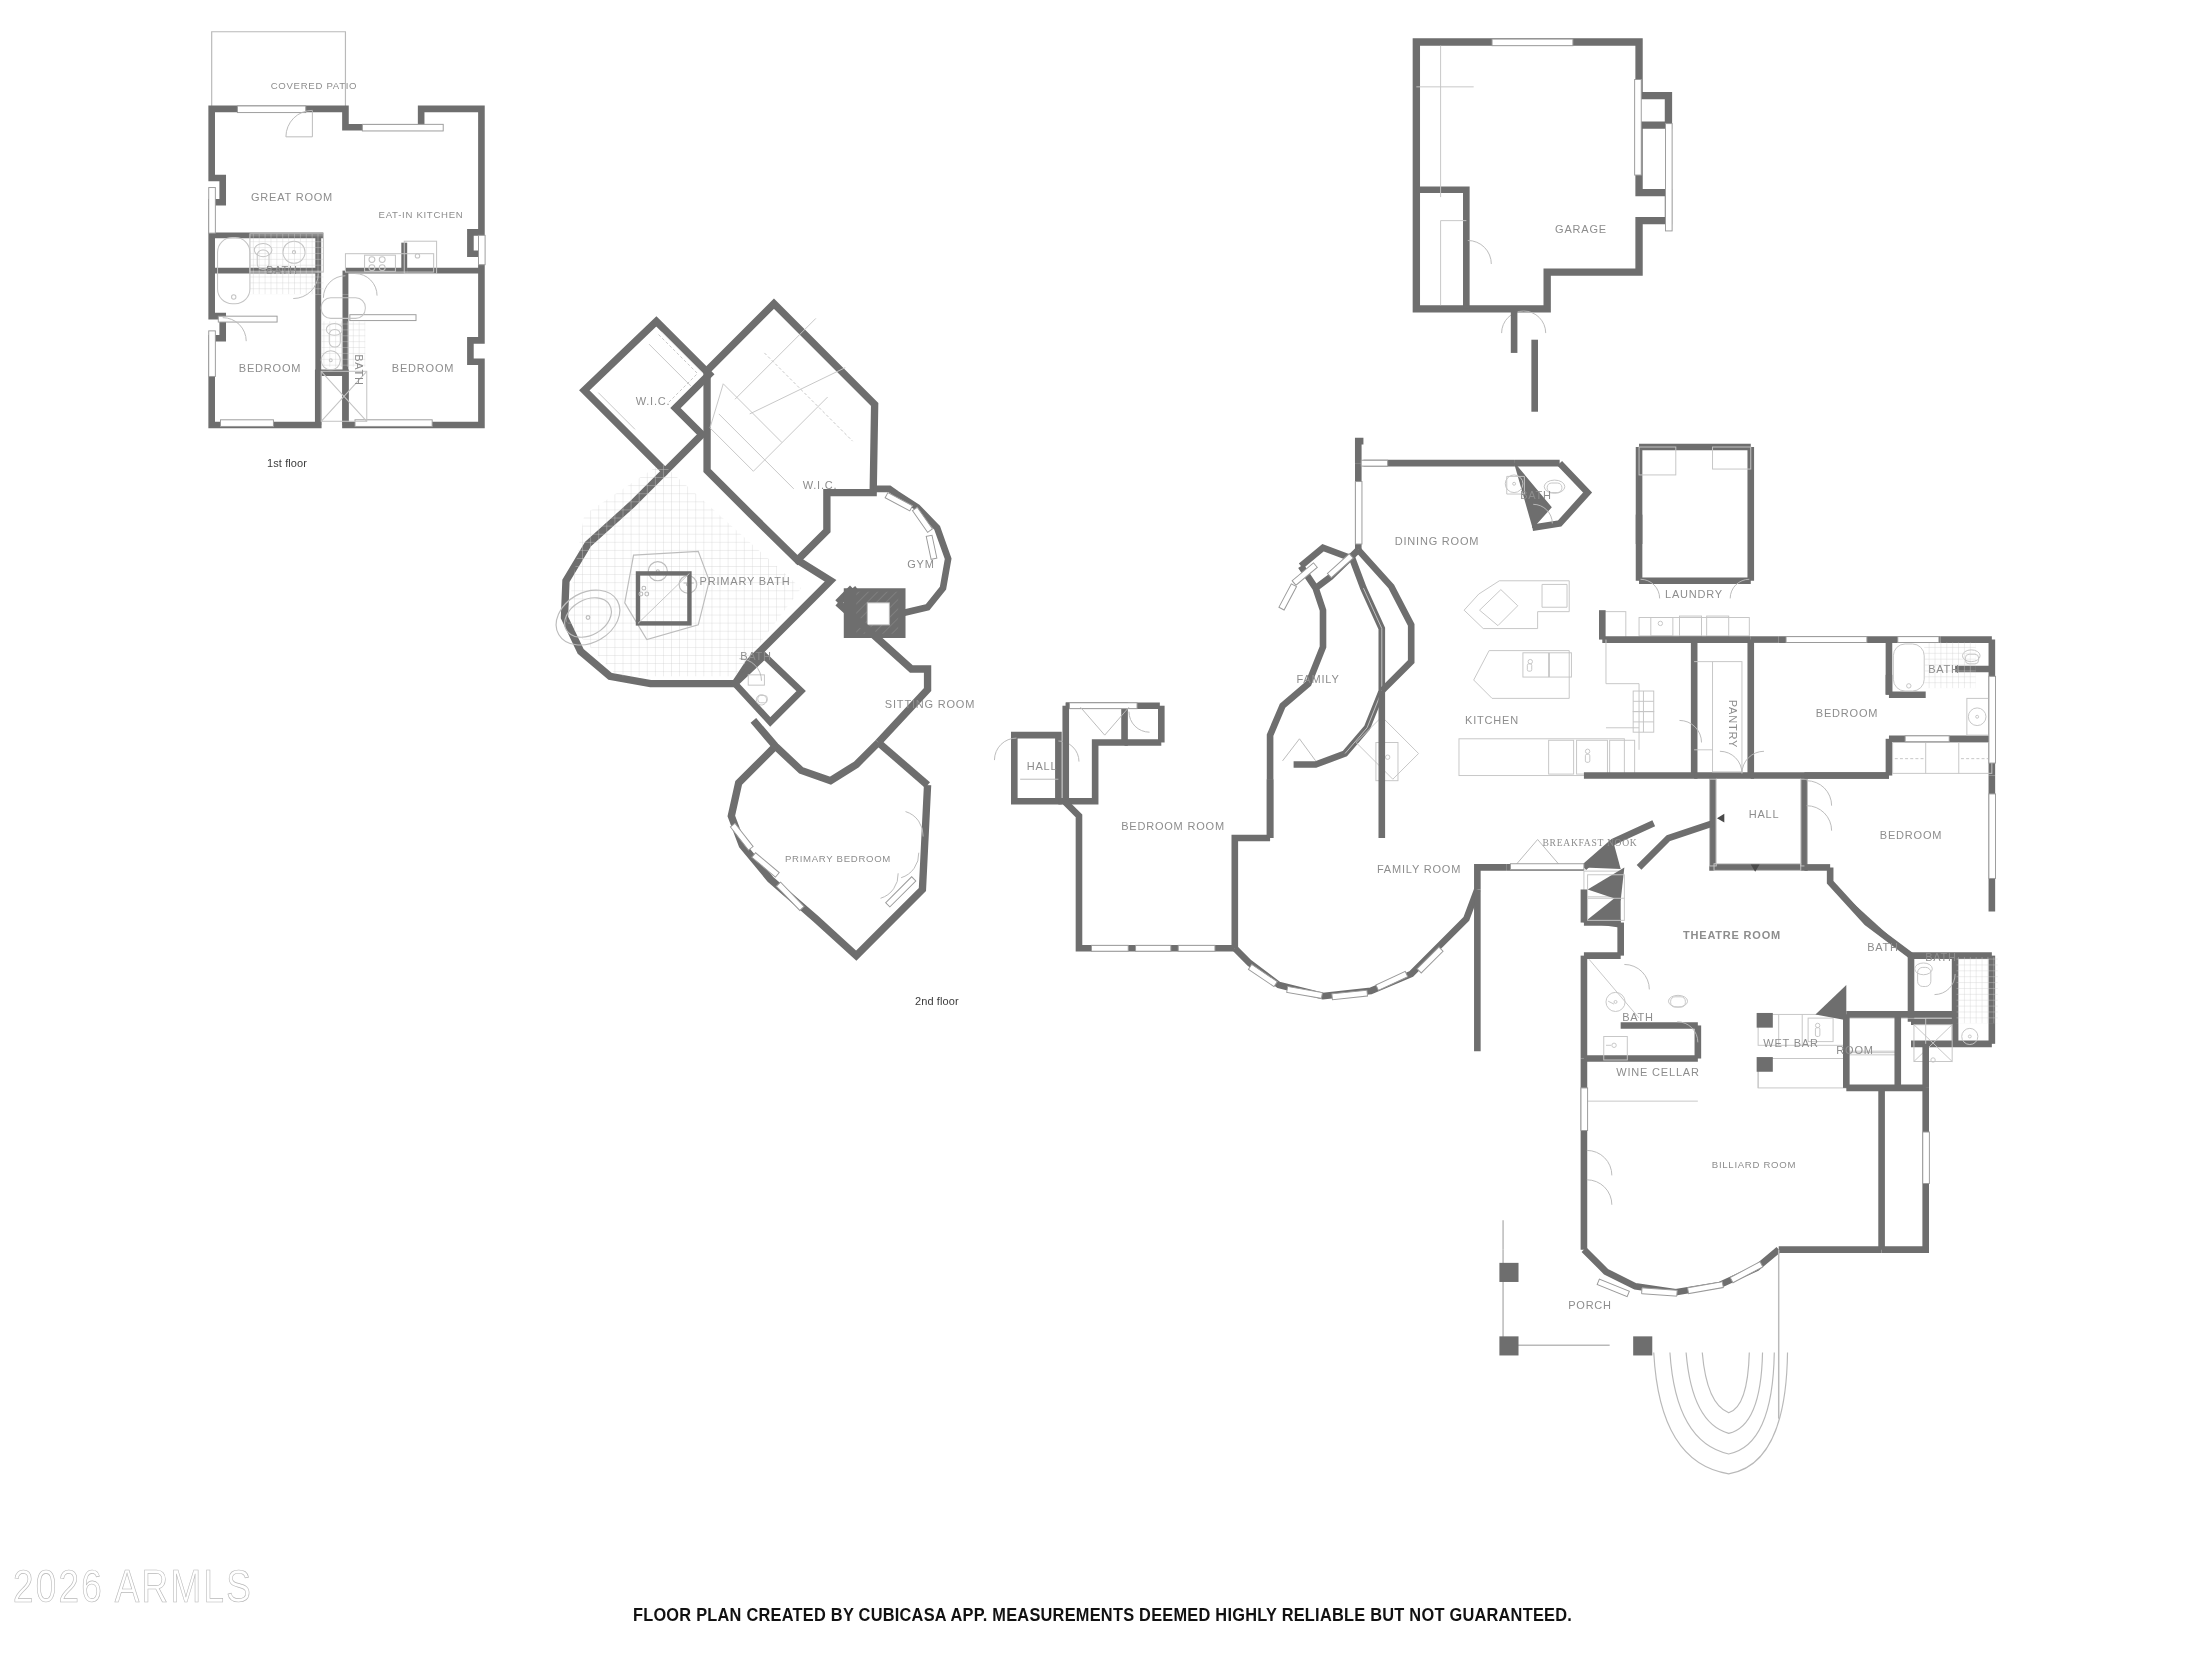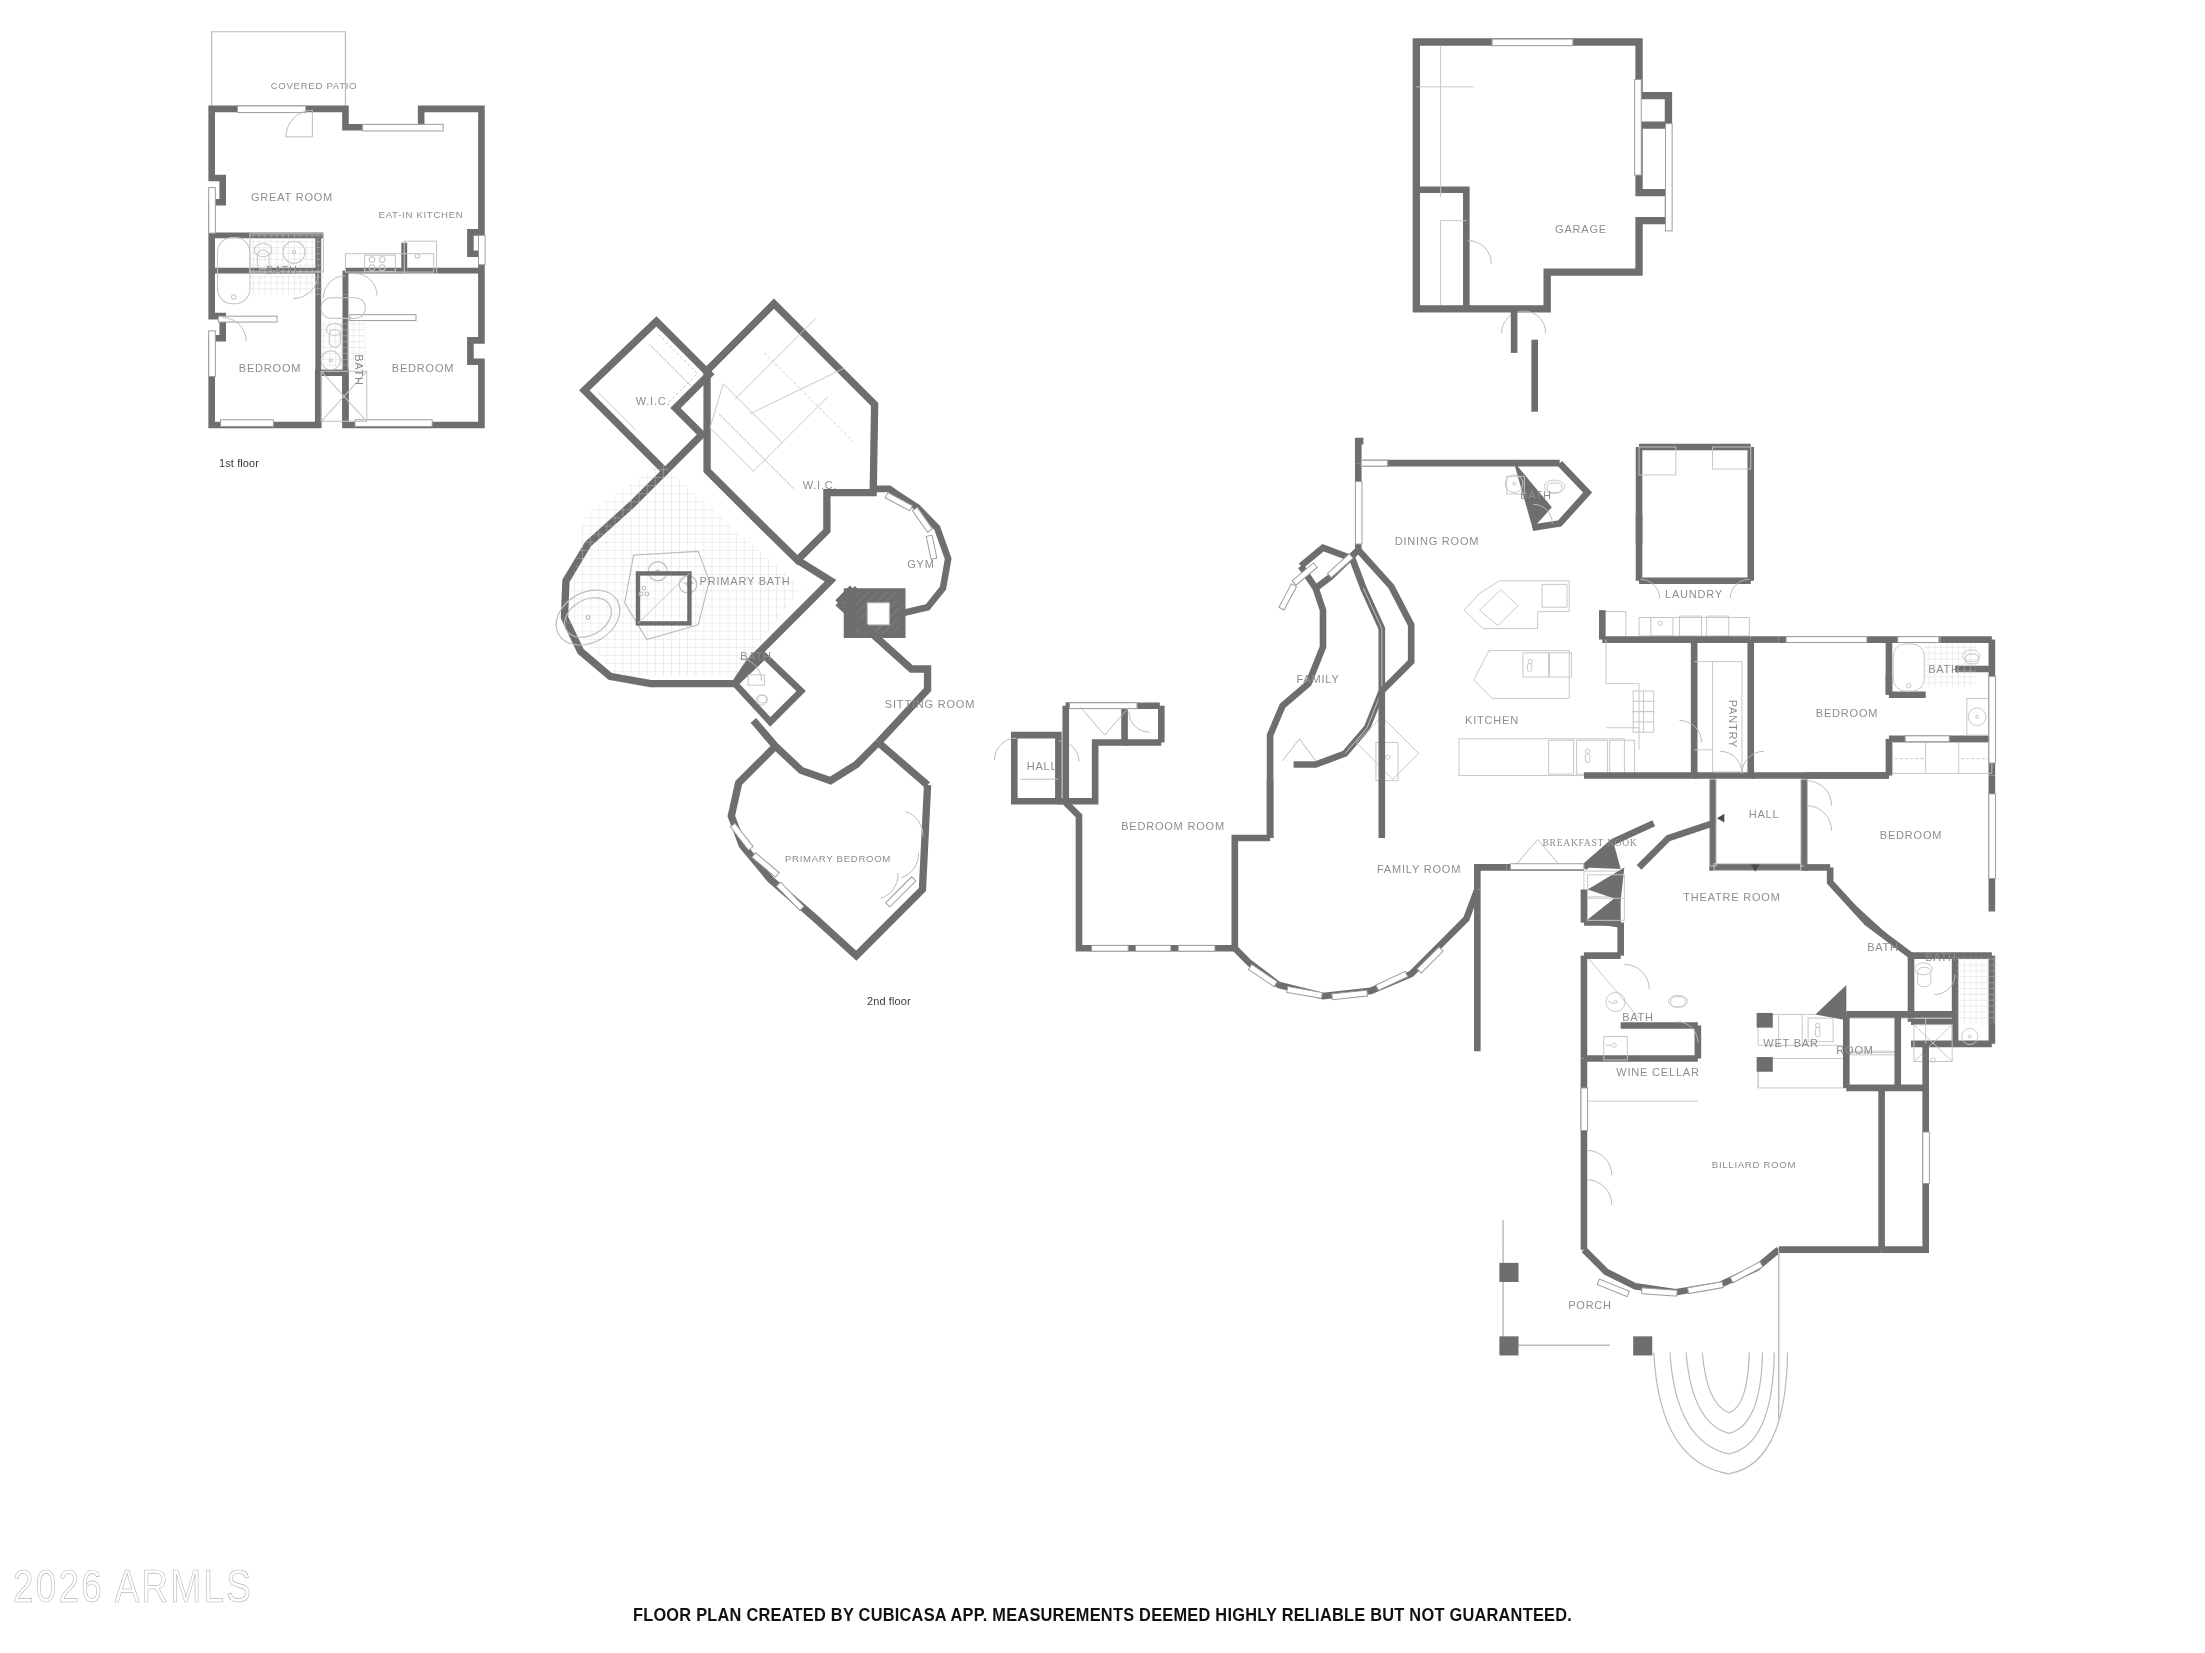--- a/index.html
+++ b/index.html
@@ -23,20 +23,21 @@
   .room-label.small{font-size:9.6px;letter-spacing:0.7px;}
 
   
   .floor-caption{
     position:absolute;
     color:#3b3b3b;
     font-size:11px;
     letter-spacing:0.1px;
     white-space:nowrap;
     font-family:"Liberation Sans",sans-serif;
+    margin-left:48px;
   }
 
   
   .disclaimer{
     position:absolute;
     left:0;right:0;
     bottom:28px;
     text-align:center;
     color:#111111;
     font-size:19px;
@@ -591,21 +592,21 @@
       <div class="room-label" style="left: 1694px; top: 594px;">LAUNDRY</div>
       <div class="room-label" style="left: 1318px; top: 679px;">FAMILY</div>
       <div class="room-label" style="left: 1492px; top: 720px;">KITCHEN</div>
       <div class="room-label" style="left: 1733px; top: 724px; transform: translate(-50%, -50%) rotate(90deg);">PANTRY</div>
       <div class="room-label" style="left: 1847px; top: 713px;">BEDROOM</div>
       <div class="room-label" style="left: 1944px; top: 669px;">BATH</div>
       <div class="room-label" style="left: 1419px; top: 869px;">FAMILY ROOM</div>
       <div class="room-label small" style="left: 1590px; top: 842px; font-family: Liberation Serif, serif;">BREAKFAST NOOK</div>
       <div class="room-label" style="left: 1764px; top: 814px;">HALL</div>
       <div class="room-label" style="left: 1911px; top: 835px;">BEDROOM</div>
-      <div class="room-label" style="left: 1732px; top: 897px;">THEATRE ROOM</div>
+      <div class="room-label" style="left: 1732px; top: 935px; font-weight: bold;">THEATRE ROOM</div>
       <div class="room-label" style="left: 1883px; top: 947px;">BATH</div>
       <div class="room-label" style="left: 1941px; top: 957px;">BATH</div>
       <div class="room-label" style="left: 1638px; top: 1017px;">BATH</div>
       <div class="room-label" style="left: 1791px; top: 1043px;">WET BAR</div>
       <div class="room-label" style="left: 1855px; top: 1050px;">ROOM</div>
       <div class="room-label" style="left: 1658px; top: 1072px;">WINE CELLAR</div>
       <div class="room-label small" style="left: 1754px; top: 1164px;">BILLIARD ROOM</div>
       <div class="room-label" style="left: 1590px; top: 1305px;">PORCH</div>
     </div>
 <div id="floor-captions">

